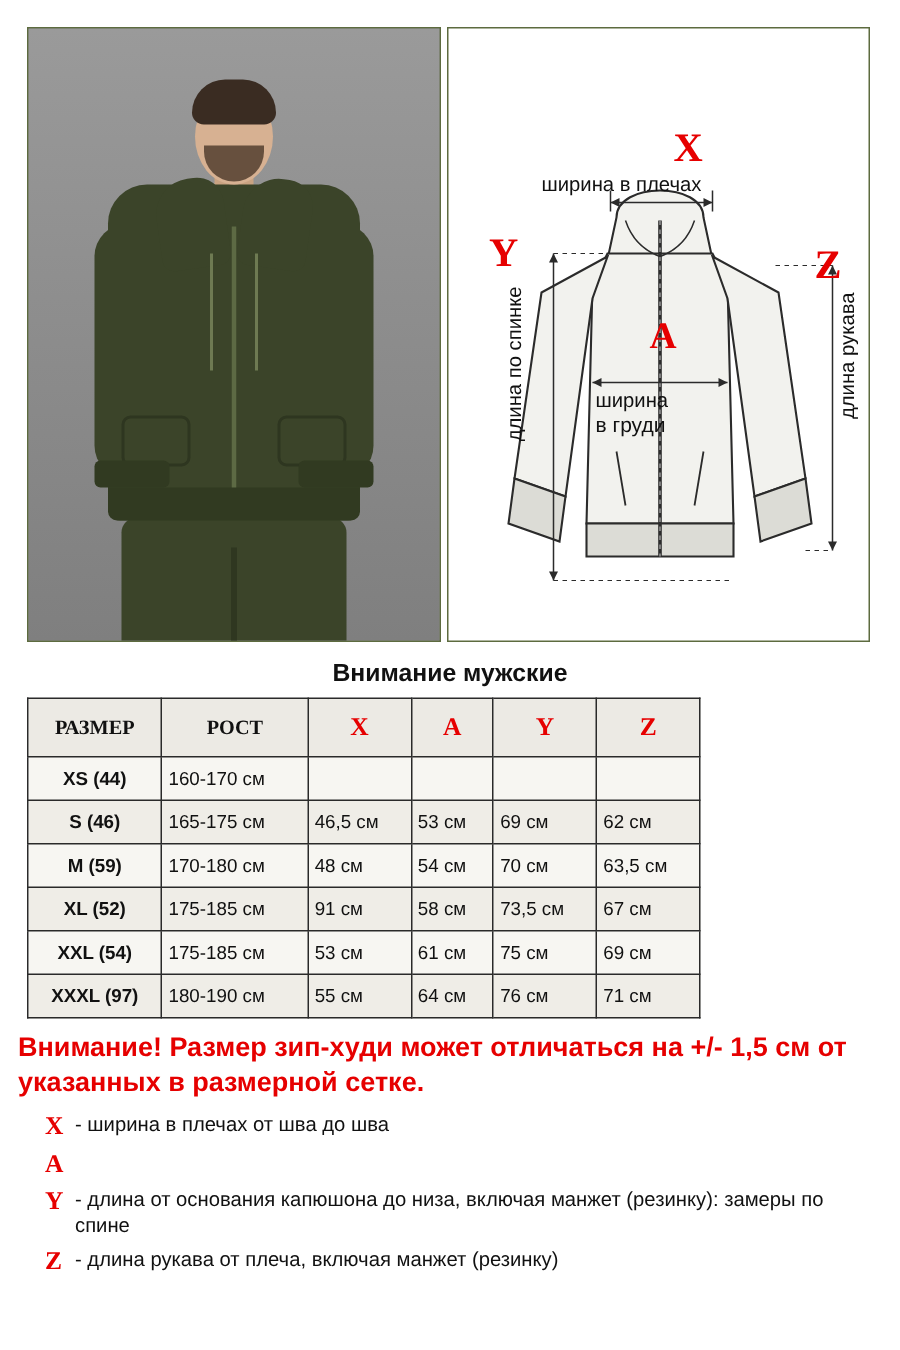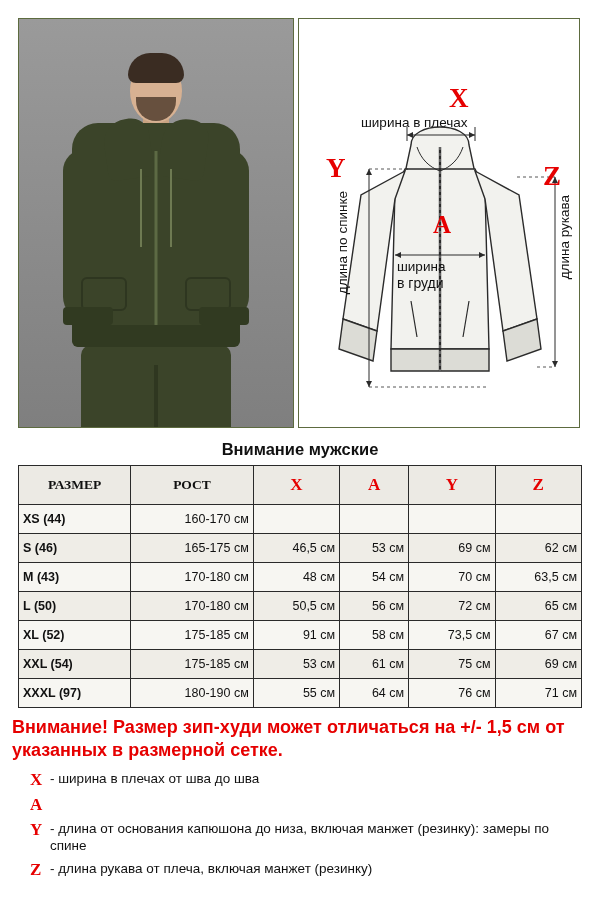--- a/index.html
+++ b/index.html
@@ -139,21 +139,21 @@
 
   
   .tbl-title {
     text-align: center;
     font-size: 16.5px;
     font-weight: bold;
     color: #111;
     margin: 12px 0 6px 0;
   }
   table.sizes {
-    width: 564px;
+    width: 449px;
     margin: 0 18px;
     border-collapse: collapse;
     font-size: 12.5px;
     border: 1px solid #2a2a2a;
   }
   table.sizes th {
     background: #eceae4;
     border: 1px solid #2a2a2a;
     padding: 9px 4px;
     text-align: center;
@@ -162,26 +162,26 @@
     font-size: 13.5px;
     font-weight: bold;
   }
   table.sizes th.redhead {
     color: #e60000;
     font-size: 17px;
   }
   table.sizes td {
     border: 1px solid #2a2a2a;
     padding: 7px 4px;
-    text-align: right;
+    text-align: left;
     color: #111;
     background: #f7f6f2;
   }
   table.sizes td.sz {
-    text-align: left;
+    text-align: center;
     font-weight: bold;
   }
   table.sizes tr:nth-child(even) td { background: #efedE7; }
 
   
   .warn {
     margin: 8px 12px 0 12px;
     color: #e60000;
     font-weight: bold;
     font-size: 18px;
@@ -330,34 +330,26 @@
       </tr>
       <tr>
         <td class="sz">S (46)</td>
         <td>165-175 см</td>
         <td>46,5 см</td>
         <td>53 см</td>
         <td>69 см</td>
         <td>62 см</td>
       </tr>
       <tr>
-        <td class="sz">M (43)</td>
+        <td class="sz">M (59)</td>
         <td>170-180 см</td>
         <td>48 см</td>
         <td>54 см</td>
         <td>70 см</td>
         <td>63,5 см</td>
-      </tr>
-      <tr>
-        <td class="sz">L (50)</td>
-        <td>170-180 см</td>
-        <td>50,5 см</td>
-        <td>56 см</td>
-        <td>72 см</td>
-        <td>65 см</td>
       </tr>
       <tr>
         <td class="sz">XL (52)</td>
         <td>175-185 см</td>
         <td>91 см</td>
         <td>58 см</td>
         <td>73,5 см</td>
         <td>67 см</td>
       </tr>
       <tr>

